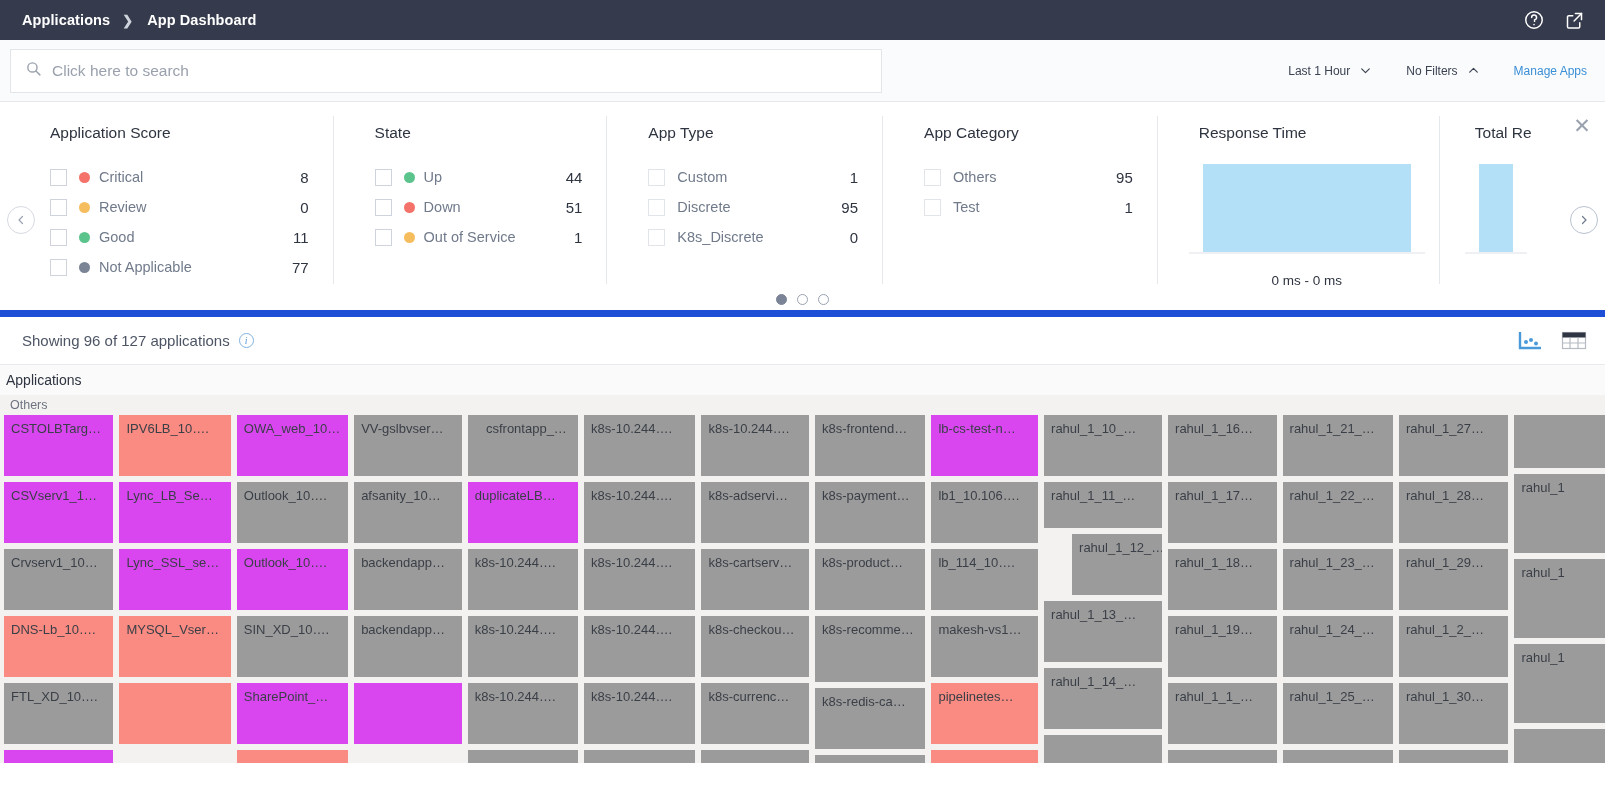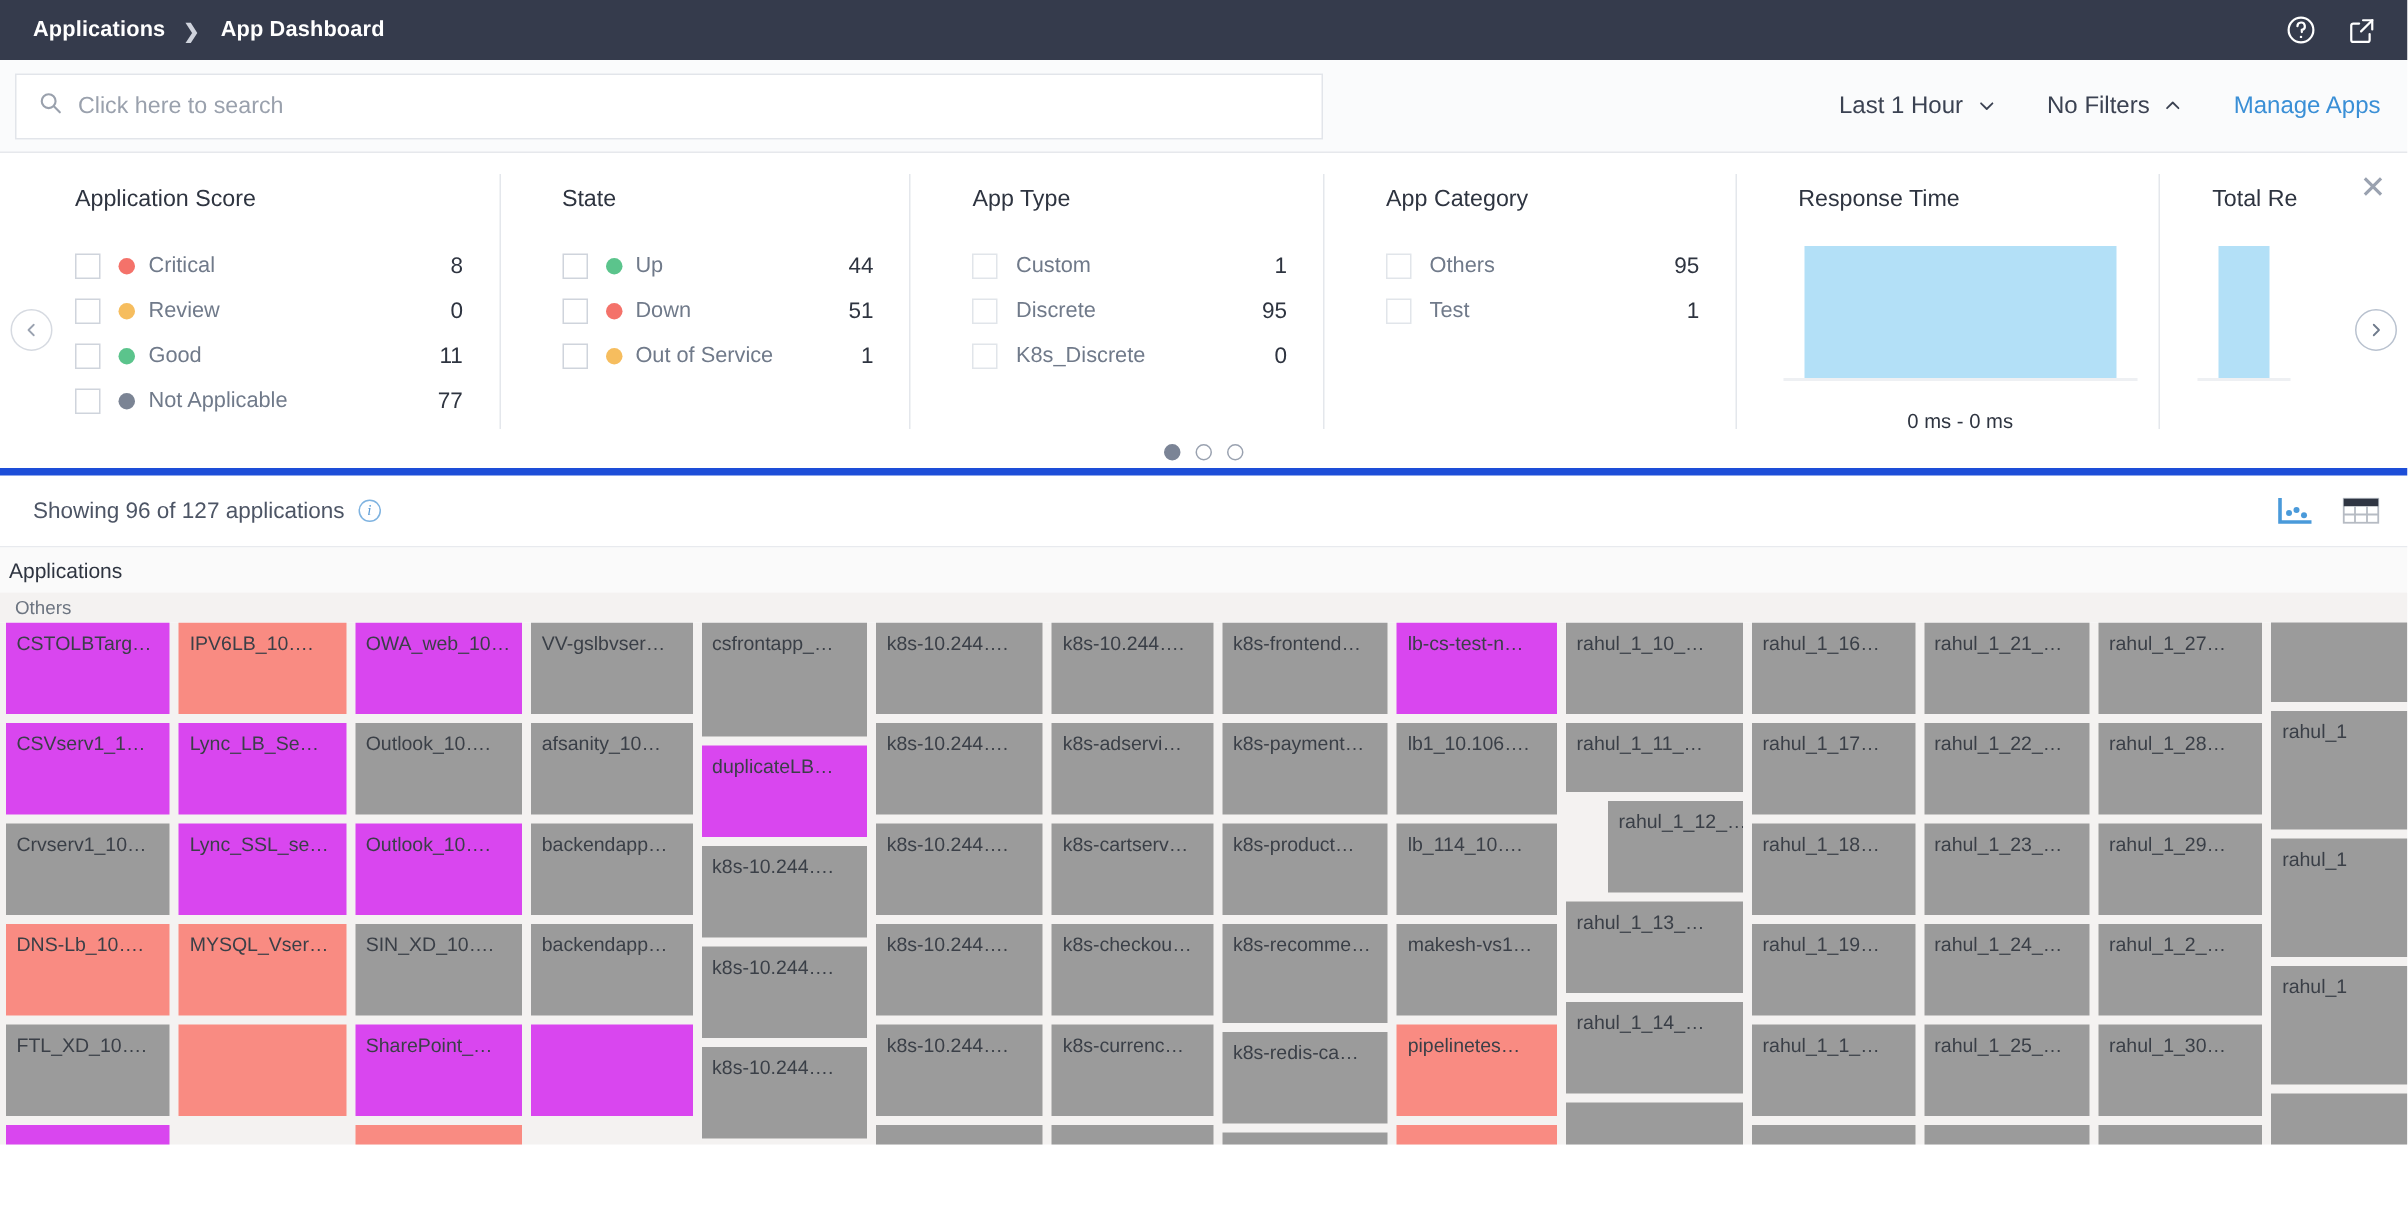--- a/index.html
+++ b/index.html
@@ -57,34 +57,34 @@
     align-items: center;
     padding: 0 14px;
     gap: 10px;
   }
   .searchbox .ph {
     font-size: 15.5px;
     color: #9aa1ad;
   }
   .srow-spacer { flex: 1; }
   .ctl {
-    display: flex; align-items: center; gap: 9px;
-    font-size: 16px; color: #3b4252;
+    display: flex; align-items: flex-start; gap: 9px;
+    font-size: 12px; color: #3b4252;
     margin-left: 34px;
     white-space: nowrap;
   }
   .ctl.link { color: #3a8fd6; margin-left: 34px; }
   .caret { display:inline-block; width: 13px; height: 13px; }
 
   
   .filters {
     position: relative;
     height: 215px;
     background: #ffffff;
-    border-bottom: 5px solid #1d4ed8;
+    border-bottom: 7px solid #1d4ed8;
     display: flex;
     padding-left: 8px;
   }
   .fcard {
     padding: 22px 0 0 0;
     position: relative;
     display: flex;
     flex-direction: column;
   }
   .fcard + .fcard::before {
@@ -487,21 +487,21 @@
         <div class="tile red" style="height: 61px;"></div>
       </div>
       <div class="tilecol" style="width: 114px;">
         <div class="tile gray" style="height: 61px;">VV-gslbvser…</div>
         <div class="tile gray" style="height: 61px;">afsanity_10…</div>
         <div class="tile gray" style="height: 61px;">backendapp…</div>
         <div class="tile gray" style="height: 61px;">backendapp…</div>
         <div class="tile green" style="height: 61px;"></div>
       </div>
       <div class="tilecol" style="width: 117px;">
-        <div class="tile gray" style="height: 76px;">csfrontapp_…</div>
+        <div class="tile gray" style="height: 61px; text-align: center;">csfrontapp_…</div>
         <div class="tile green" style="height: 61px;">duplicateLB…</div>
         <div class="tile gray" style="height: 61px;">k8s-10.244….</div>
         <div class="tile gray" style="height: 61px;">k8s-10.244….</div>
         <div class="tile gray" style="height: 61px;">k8s-10.244….</div>
         <div class="tile gray" style="height: 61px;"></div>
       </div>
       <div class="tilecol" style="width: 118px;">
         <div class="tile gray" style="height: 61px;">k8s-10.244….</div>
         <div class="tile gray" style="height: 61px;">k8s-10.244….</div>
         <div class="tile gray" style="height: 61px;">k8s-10.244….</div>

